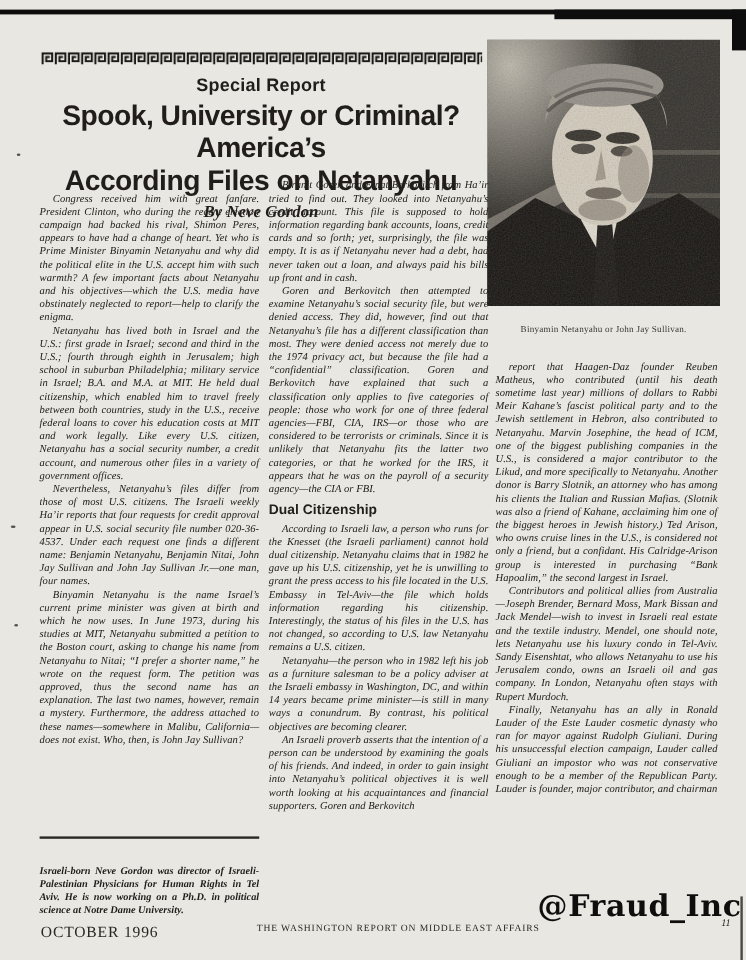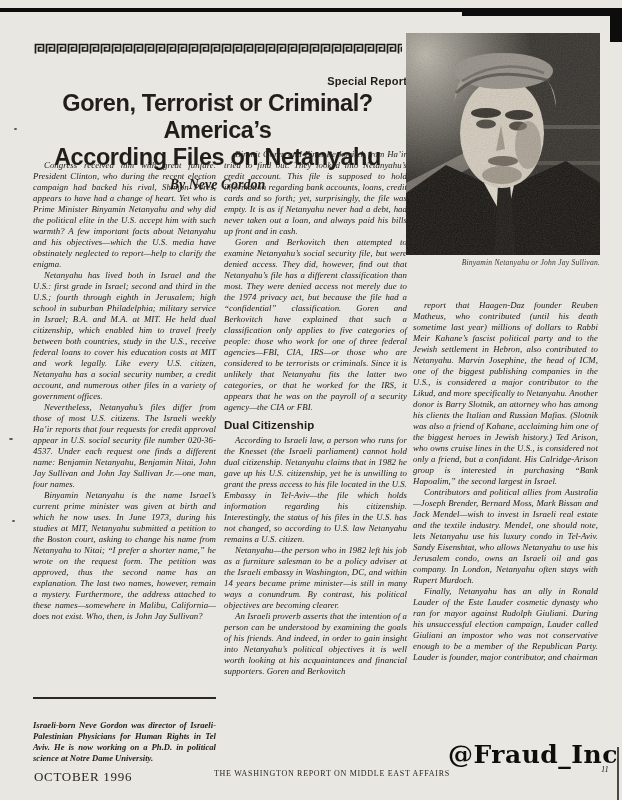--- a/index.html
+++ b/index.html
@@ -7,26 +7,26 @@
     position:relative;width:622px;height:800px;margin:0 auto;
     background:#e9e7e2;overflow:hidden;
     font-family:"Liberation Serif", serif;color:#201d1a;
   }
   
   .art{position:absolute;background:#0d0d0d;}
   .speck{position:absolute;background:#55514b;border-radius:50%;}
   
   .header-block{position:absolute;left:28px;top:43px;width:379px;text-align:center;}
   .meander{display:block;margin:0 auto;}
-  .kicker{margin-top:20px;font-family:"Liberation Sans",sans-serif;font-weight:700;font-size:11px;letter-spacing:0.2px;text-align:right;}
+  .kicker{margin-top:8px;font-family:"Liberation Sans",sans-serif;font-weight:700;font-size:15px;letter-spacing:0.2px;}
   .title{margin-top:3px;font-family:"Liberation Sans",sans-serif;font-weight:700;font-size:23.5px;line-height:27px;letter-spacing:-0.4px;}
   .byline{margin-top:6px;font-style:italic;font-weight:700;font-size:14px;}
   
   .photo-block{position:absolute;left:406px;top:33px;width:194px;text-align:center;}
-  .caption{margin-top:3px;font-style:italic;font-size:7.6px;color:#3a3733;letter-spacing:0.2px;text-align:right;}
+  .caption{margin-top:15px;font-size:7.6px;color:#3a3733;letter-spacing:0.2px;}
   
   .col{position:absolute;text-align:justify;font-size:8.8px;line-height:11px;letter-spacing:0.05px;color:#23201c;}
   .col p{margin:0;text-indent:11px;font-style:italic;}
   .col1{left:33px;top:160px;width:183px;}
   .col2{left:224px;top:149px;width:183px;}
   .col3{left:413px;top:300px;width:185px;}
   .subhead{font-family:"Liberation Sans",sans-serif;font-weight:700;font-size:11.5px;margin:7px 0 4px 0;text-indent:0;text-align:left;}
   .bio{position:absolute;left:33px;top:697px;width:183px;border-top:2px solid #2c2925;
        padding-top:21px;font-style:italic;font-weight:600;font-size:8.6px;line-height:11px;text-align:justify;}
   .continued{text-align:right;font-style:italic;margin-top:1px;text-indent:0;}
@@ -54,21 +54,21 @@
   <div class="header-block">
     <svg class="meander" width="368" height="12" viewBox="0 0 368 12">
       <defs>
         <pattern id="gk" width="11" height="12" patternUnits="userSpaceOnUse">
           <path d="M1.5 10.5 L1.5 1.5 L9.5 1.5 L9.5 8 L4.5 8 L4.5 4.5 L7.5 4.5" fill="none" stroke="#1c1a17" stroke-width="1.7"></path>
         </pattern>
       </defs>
       <rect width="368" height="12" fill="url(#gk)"></rect>
     </svg>
     <div class="kicker">Special Report</div>
-    <div class="title">Goren, Terrorist or Criminal? America’s</div>
+    <div class="title">Spook, University or Criminal? America’s</div>
     <div class="title" style="margin-top:0;">According Files on Netanyahu</div>
     <div class="byline">By Neve Gordon</div>
   </div>
 
   <div class="photo-block">
     <svg width="194" height="222" viewBox="0 0 194 222" style="display:block;">
       <defs>
         <filter id="grain" x="0" y="0" width="100%" height="100%">
           <feTurbulence type="fractalNoise" baseFrequency="0.85" numOctaves="2" stitchTiles="stitch"></feTurbulence>
           <feColorMatrix type="saturate" values="0"></feColorMatrix>

